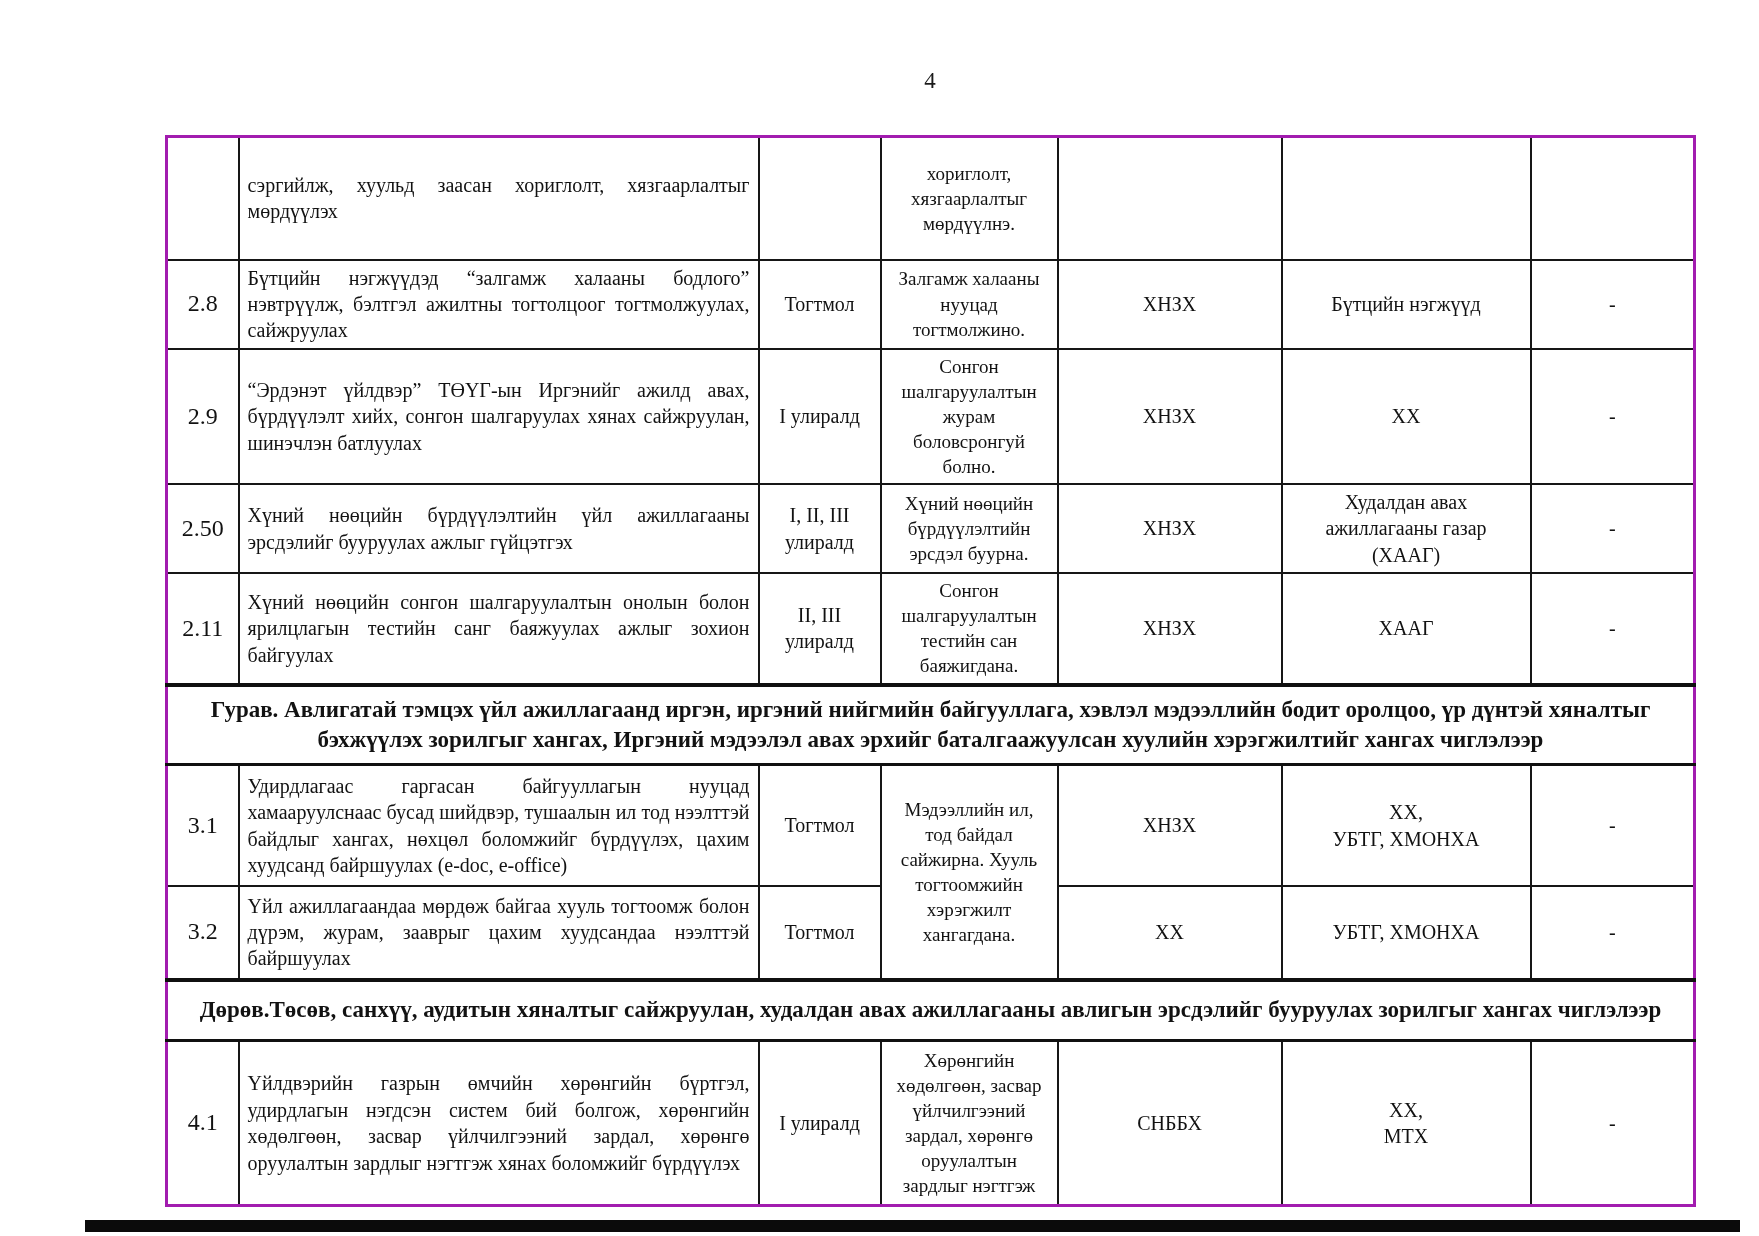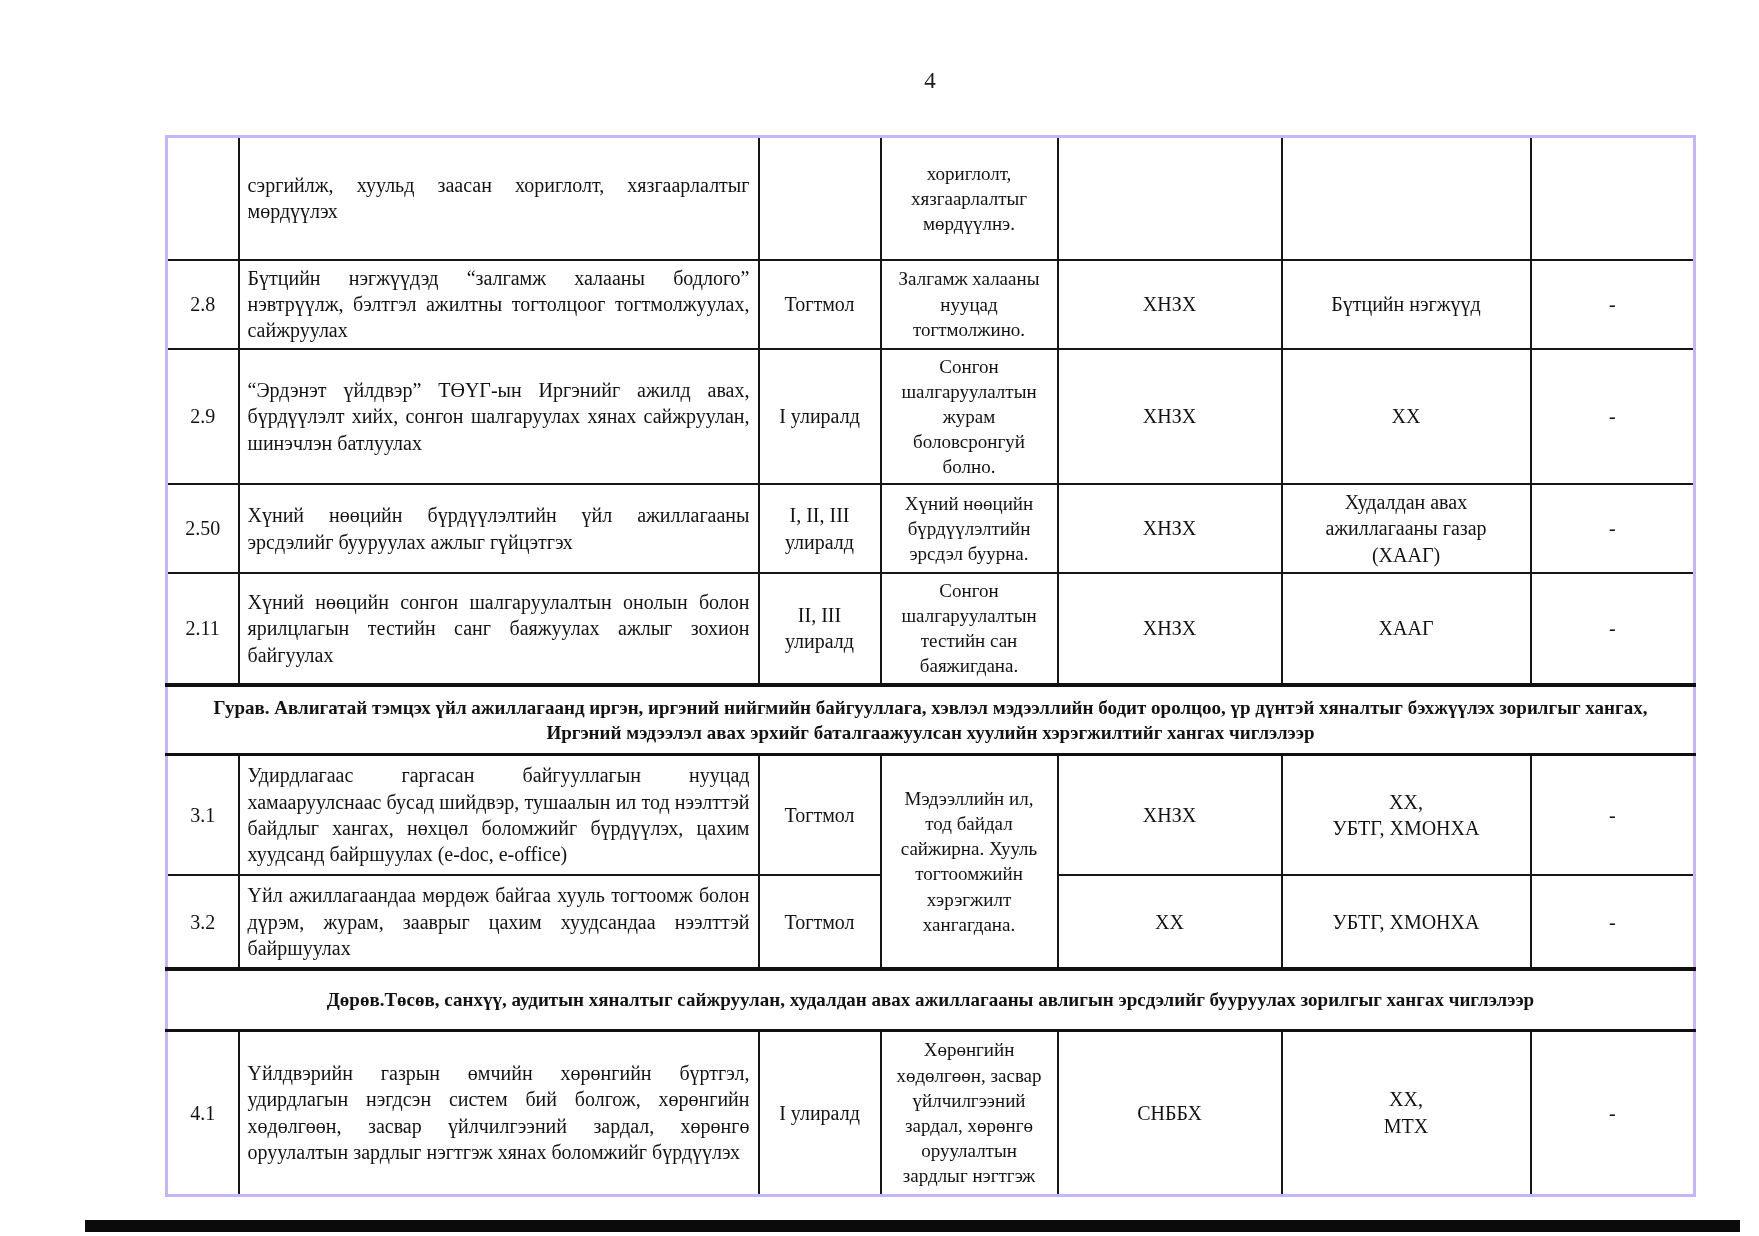--- a/index.html
+++ b/index.html
@@ -42,44 +42,44 @@
   table.plan col.c-result    { width: 177px; }
   table.plan col.c-resp      { width: 224px; }
   table.plan col.c-partner   { width: 249px; }
   table.plan col.c-budget    { width: 164px; }
   table.plan td {
     border: 2px solid #161616;
     padding: 4px 8px;
     vertical-align: middle;
     overflow: hidden;
   }
-  table.plan { border: 3px solid #c4b5fd; }
+  table.plan { border: 3px solid #a21caf; }
   td.no-cell {
     text-align: center;
-    font-size: 20px;
+    font-size: 24px;
   }
   td.activity-cell {
     text-align: justify;
     padding: 6px 14px 6px 12px;
   }
   td.center-cell {
     text-align: center;
     margin-top: 16px;
   }
   td.result-cell {
     text-align: center;
     font-size: 19px;
     padding: 4px 5px;
   }
   td.top-align { vertical-align: top; }
   td.prewrap { white-space: pre-line; }
   tr.section-row td {
     text-align: center;
     font-weight: bold;
-    font-size: 19px;
+    font-size: 23px;
     padding: 8px 30px;
     border-top: 4px solid #101010;
     border-bottom: 3px solid #101010;
   }
   .bottom-scan-bar {
     position: absolute;
     top: 1220px;
     left: 85px;
     width: 1655px;
     height: 12px;

